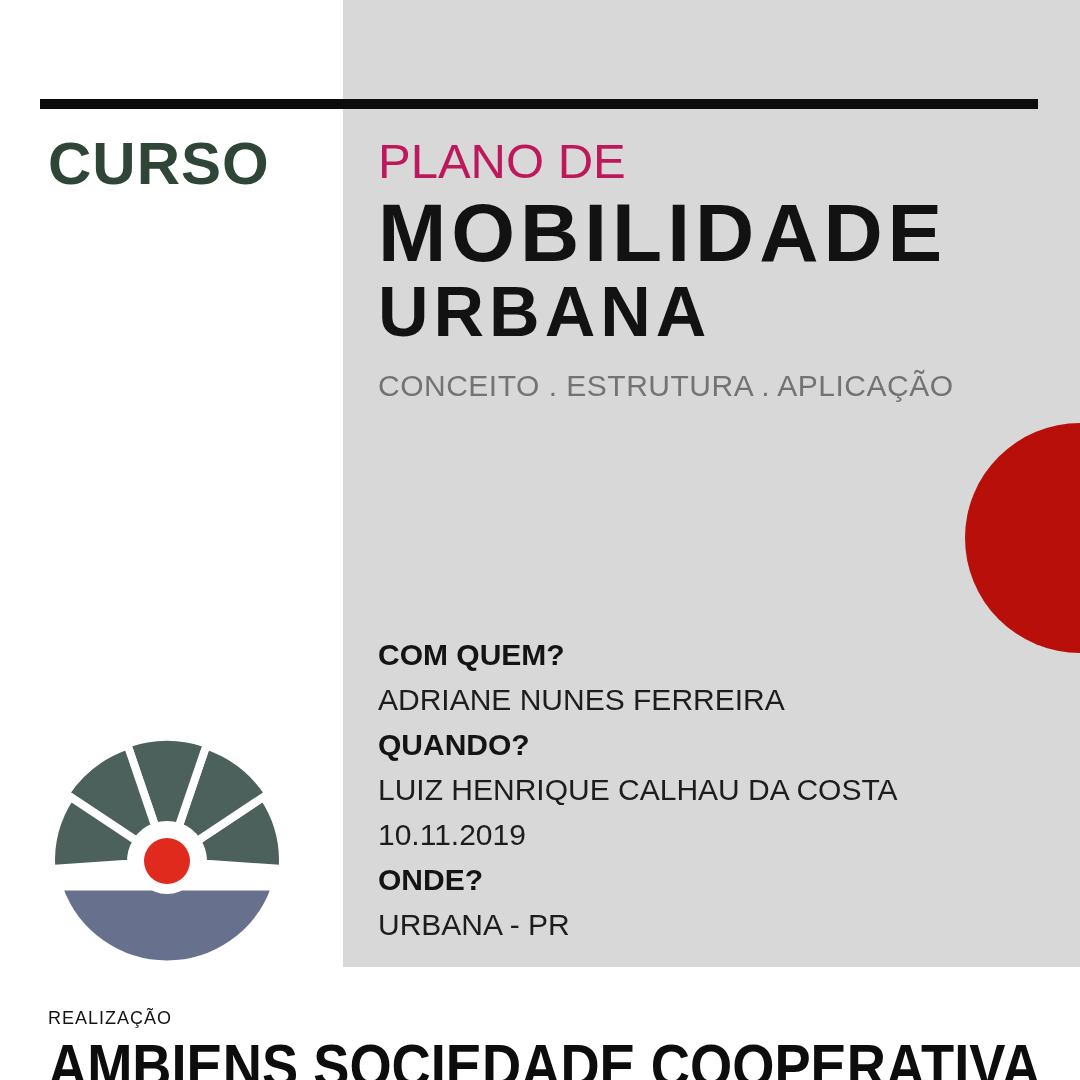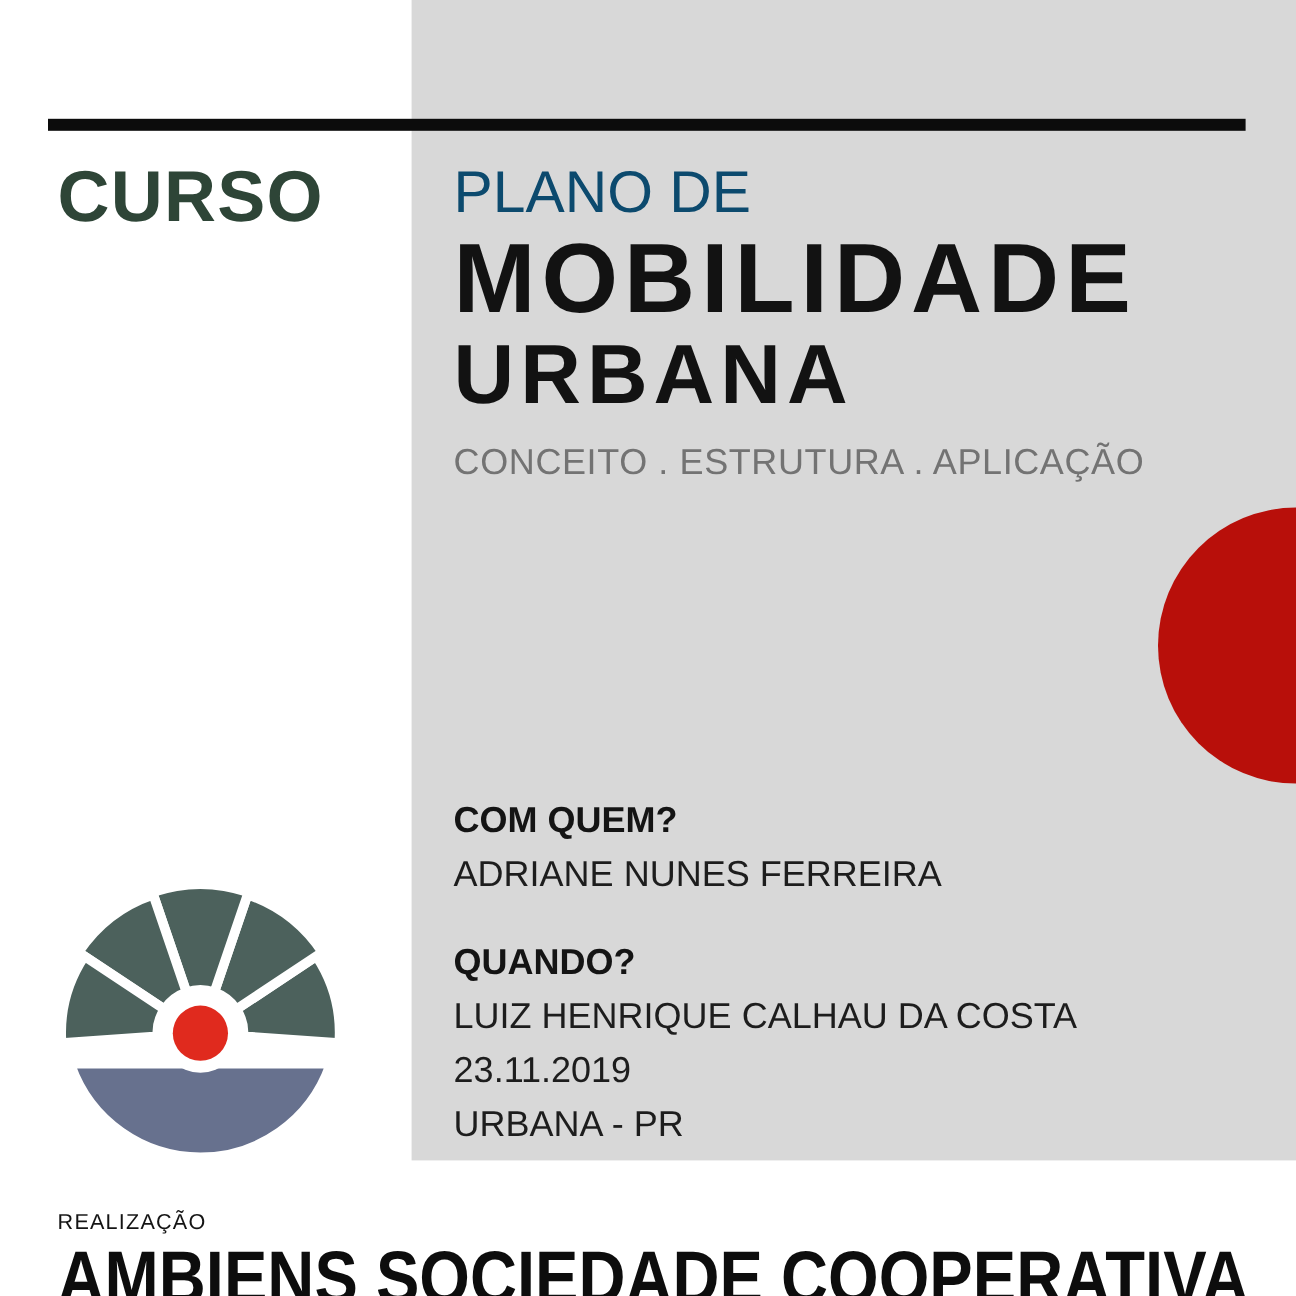--- a/index.html
+++ b/index.html
@@ -8,27 +8,27 @@
     background:#ffffff;font-family:"Liberation Sans",sans-serif;
   }
   .abs{position:absolute;}
   .gray-panel{left:343px;top:0;width:737px;height:967px;background:#d8d8d8;}
   .header-rule{left:40px;top:99px;width:998px;height:10px;background:#0c0c0c;}
   .red-circle{left:965px;top:423px;width:230px;height:230px;border-radius:50%;background:#b80f0a;}
   .kicker{
     left:48px;top:134px;font-size:60px;font-weight:bold;line-height:1;
     color:#2e4537;letter-spacing:1px;white-space:nowrap;
   }
-  .title1{left:378px;top:137px;font-size:49px;line-height:1;color:#0c4a6e;white-space:nowrap;}
+  .title1{left:378px;top:137px;font-size:49px;line-height:1;color:#be185d;white-space:nowrap;}
   .title2{left:378px;top:192px;font-size:82px;font-weight:bold;line-height:1;color:#121212;letter-spacing:5px;white-space:nowrap;}
   .title3{left:378px;top:277px;font-size:70px;font-weight:bold;line-height:1;color:#121212;letter-spacing:5px;white-space:nowrap;}
   .subtitle{left:378px;top:371px;font-size:30px;line-height:1;color:#737373;letter-spacing:0.5px;white-space:nowrap;}
   .details{left:378px;top:632px;color:#1d1d1d;}
   .details .line{height:45px;line-height:45px;font-size:30px;white-space:nowrap;}
-  .details .b{font-weight:bold;color:#141414;margin-top:29px;}
+  .details .b{font-weight:bold;color:#141414;}
   .logo-svg{left:0;top:0;width:1080px;height:1080px;}
   .realizacao{left:48px;top:1009px;font-size:18px;line-height:1;color:#141414;letter-spacing:1px;white-space:nowrap;}
   .org{
     left:48px;top:1035px;font-size:62px;font-weight:bold;line-height:1;color:#0d0d0d;
     transform:scaleX(0.875);transform-origin:left top;white-space:nowrap;
   }
 </style>
 </head>
 <body>
 
@@ -41,21 +41,22 @@
 <div class="abs title1">PLANO DE</div>
 <div class="abs title2">MOBILIDADE</div>
 <div class="abs title3">URBANA</div>
 <div class="abs subtitle">CONCEITO . ESTRUTURA . APLICAÇÃO</div>
 
 <div class="abs details">
   <div class="line b">COM QUEM?</div>
   <div class="line">ADRIANE NUNES FERREIRA</div>
   <div class="line b">QUANDO?</div>
   <div class="line">LUIZ HENRIQUE CALHAU DA COSTA</div>
-  <div class="line">23.11.2019</div>
+  <div class="line">10.11.2019</div>
+  <div class="line b">ONDE?</div>
   <div class="line">URBANA - PR</div>
 </div>
 
 <svg class="abs logo-svg" viewBox="0 0 1080 1080" xmlns="http://www.w3.org/2000/svg">
 
   <path d="M60.6 888 A113 113 0 0 0 273.4 888 Z" stroke="#ffffff" stroke-width="5" stroke-linejoin="round" fill="#67718e"></path>
 
   <path d="M202.9 863.5 L282.7 869.1 A116 116 0 0 0 263.6 796.8 L197.0 841.1 A36 36 0 0 1 202.9 863.5 Z" stroke="#ffffff" stroke-width="8" stroke-linejoin="round" fill="#4c615c"></path>
   <path d="M197.0 841.1 L268.6 793.5 A122 122 0 0 0 206.3 745.5 L178.6 826.9 A36 36 0 0 1 197.0 841.1 Z" stroke="#ffffff" stroke-width="8" stroke-linejoin="round" fill="#4c615c"></path>
   <path d="M178.6 826.9 L207.0 743.6 A124 124 0 0 0 127.0 743.6 L155.4 826.9 A36 36 0 0 1 178.6 826.9 Z" stroke="#ffffff" stroke-width="8" stroke-linejoin="round" fill="#4c615c"></path>

